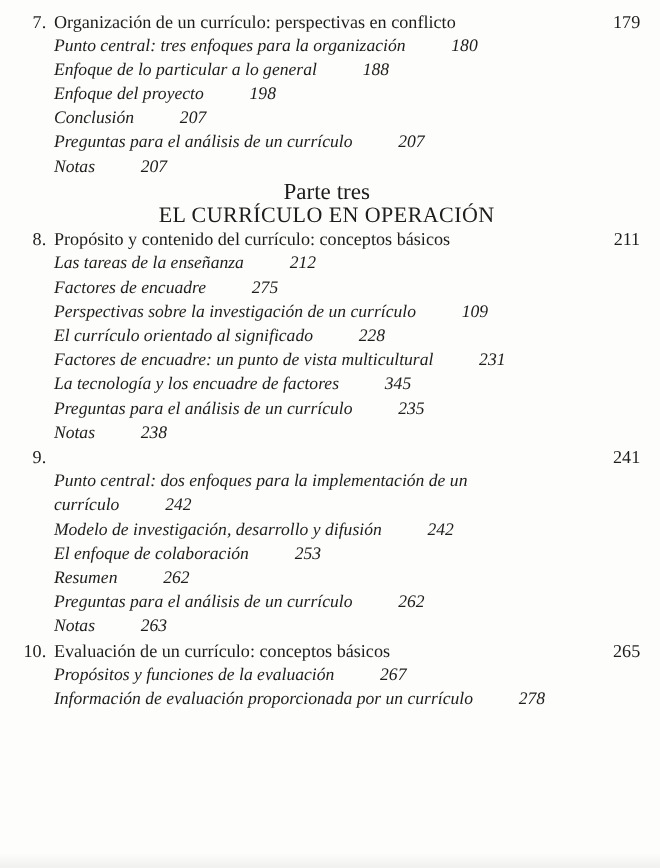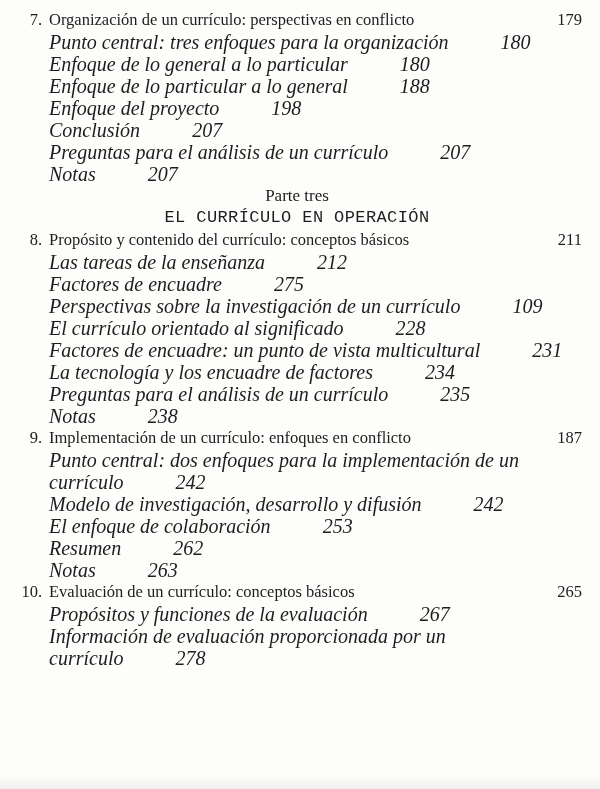--- a/index.html
+++ b/index.html
@@ -38,53 +38,49 @@
     text-align: right;
     margin-right: 7px;
   }
   .chapter .title { white-space: nowrap; }
   .chapter .pg {
     margin-left: auto;
     padding-left: 12px;
   }
   .row.sub {
     font-style: italic;
-    font-size: 20px;
+    font-size: 16px;
     padding-left: 37px;
   }
   .sub .pg { margin-left: 2.6em; }
   .part { text-align: center; }
   .part .part-label {
-    font-size: 17px;
+    font-size: 21px;
     line-height: 22px;
   }
   .part .part-title {
-    font-size: 17px;
+    font-size: 20px;
     line-height: 22px;
     letter-spacing: 0.4px;
-    font-family: Liberation Mono, monospace;
   }
 </style>
 </head>
 <body>
 
 <div class="page" id="toc">
   <div class="row chapter">
     <span class="num">7.</span>
     <span class="title">Organización de un currículo: perspectivas en conflicto</span>
     <span class="pg">179</span>
   </div>
 
   <div class="row sub">
     <span class="title">Punto central: tres enfoques para la organización</span><span class="pg">180</span>
   </div>
 
-  <div class="row sub">
-    <span class="title">Enfoque de lo general a lo particular</span><span class="pg">180</span>
-  </div>
 
   <div class="row sub">
     <span class="title">Enfoque de lo particular a lo general</span><span class="pg">188</span>
   </div>
 
   <div class="row sub">
     <span class="title">Enfoque del proyecto</span><span class="pg">198</span>
   </div>
 
   <div class="row sub">
@@ -125,53 +121,55 @@
 
   <div class="row sub">
     <span class="title">El currículo orientado al significado</span><span class="pg">228</span>
   </div>
 
   <div class="row sub">
     <span class="title">Factores de encuadre: un punto de vista multicultural</span><span class="pg">231</span>
   </div>
 
   <div class="row sub">
-    <span class="title">La tecnología y los encuadre de factores</span><span class="pg">234</span>
+    <span class="title">La tecnología y los encuadre de factores</span><span class="pg">345</span>
   </div>
 
   <div class="row sub">
     <span class="title">Preguntas para el análisis de un currículo</span><span class="pg">235</span>
   </div>
 
   <div class="row sub">
     <span class="title">Notas</span><span class="pg">238</span>
   </div>
 
   <div class="row chapter">
     <span class="num">9.</span>
-    <span class="title">Implementación de un currículo: enfoques en conflicto</span>
-    <span class="pg">187</span>
+    <span class="pg">241</span>
   </div>
 
   <div class="row sub">
     <span class="title">Punto central: dos enfoques para la implementación de un<br>currículo</span><span class="pg">242</span>
   </div>
 
   <div class="row sub">
     <span class="title">Modelo de investigación, desarrollo y difusión</span><span class="pg">242</span>
   </div>
 
   <div class="row sub">
     <span class="title">El enfoque de colaboración</span><span class="pg">253</span>
   </div>
 
   <div class="row sub">
     <span class="title">Resumen</span><span class="pg">262</span>
   </div>
 
+  <div class="row sub">
+    <span class="title">Preguntas para el análisis de un currículo</span><span class="pg">262</span>
+  </div>
 
   <div class="row sub">
     <span class="title">Notas</span><span class="pg">263</span>
   </div>
 
   <div class="row chapter">
     <span class="num">10.</span>
     <span class="title">Evaluación de un currículo: conceptos básicos</span>
     <span class="pg">265</span>
   </div>

